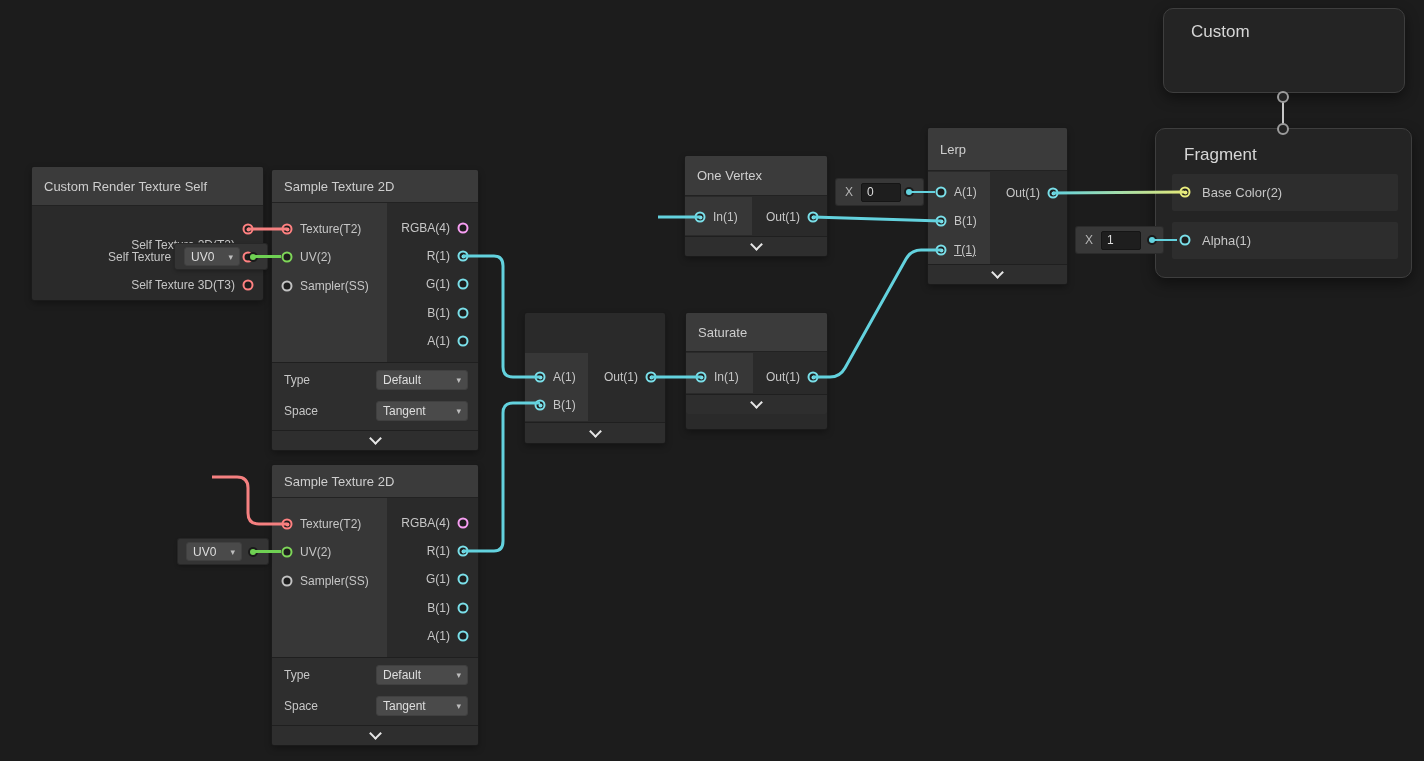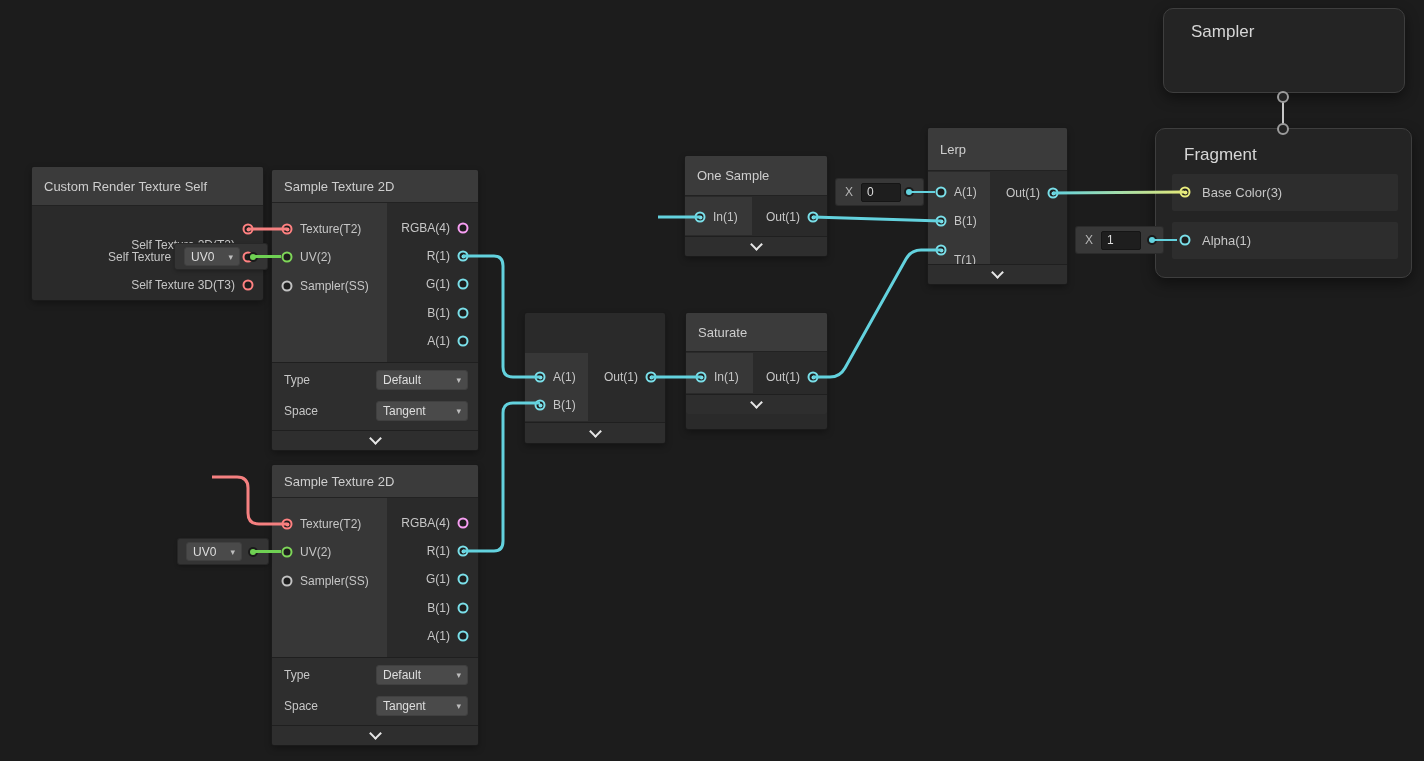--- a/index.html
+++ b/index.html
@@ -148,21 +148,21 @@
       <span>Tangent</span>
       <span class="caret">▾</span>
     </div>
     <div class="chevbar" style="top:260px; height:20px;">
       <div class="chev"></div>
     </div>
   </div>
 
   <div class="node" style="left:685px; top:156px; width:142px; height:100px;">
     <div class="nhead" style="height:40px;">
-      <span>One Sample</span>
+      <span>One Vertex</span>
     </div>
     <div class="incell" style="left:0; top:41px; width:67px; height:38px;"></div>
     <div class="port filled" style="left:15px; top:61px; --pc:#7adfe9;"></div>
     <span class="plabel" style="left:28px; top:61px;">In(1)</span>
     <span class="plabel r" style="left:115px; top:61px;">Out(1)</span>
     <div class="port filled" style="left:128px; top:61px; --pc:#7adfe9;"></div>
     <div class="chevbar" style="top:80px; height:20px;">
       <div class="chev"></div>
     </div>
   </div>
@@ -197,38 +197,38 @@
   <div class="node" style="left:928px; top:128px; width:139px; height:156px;">
     <div class="nhead" style="height:43px;">
       <span>Lerp</span>
     </div>
     <div class="incell" style="left:0; top:44px; width:62px; height:92px;"></div>
     <div class="port" style="left:13px; top:64px; --pc:#7adfe9;"></div>
     <span class="plabel" style="left:26px; top:64px;">A(1)</span>
     <div class="port filled" style="left:13px; top:93px; --pc:#7adfe9;"></div>
     <span class="plabel" style="left:26px; top:93px;">B(1)</span>
     <div class="port filled" style="left:13px; top:122px; --pc:#7adfe9;"></div>
-    <span class="plabel" style="left:26px; top:132px;text-decoration:underline;">T(1)</span>
+    <span class="plabel" style="left:26px; top:122px;text-decoration:underline;">T(1)</span>
     <span class="plabel r" style="left:112px; top:65px;">Out(1)</span>
     <div class="port filled" style="left:125px; top:65px; --pc:#7adfe9;"></div>
     <div class="chevbar" style="top:136px; height:20px;">
       <div class="chev"></div>
     </div>
   </div>
 
   <div class="ctx" style="left:1163px; top:8px; width:242px; height:85px;">
-    <div class="ctx-title" style="left:27px; top:13px;">Sampler</div>
+    <div class="ctx-title" style="left:27px; top:13px;">Custom</div>
   </div>
 
   <div class="ctx" style="left:1155px; top:128px; width:257px; height:150px;">
     <div class="ctx-title" style="left:28px; top:16px;">Fragment</div>
     <div class="ctx-row" style="left:16px; top:45px; width:226px; height:37px;"></div>
     <div class="ctx-row" style="left:16px; top:93px; width:226px; height:37px;"></div>
     <div class="port filled" style="left:29px; top:63px; --pc:#e9ec7d;"></div>
-    <span class="plabel" style="left:46px; top:63px; font-size:13px;">Base Color(3)</span>
+    <span class="plabel" style="left:46px; top:63px; font-size:13px;">Base Color(2)</span>
     <div class="port" style="left:29px; top:111px; --pc:#7adfe9;"></div>
     <span class="plabel" style="left:46px; top:111px; font-size:13px;">Alpha(1)</span>
   </div>
 
 
 
   <div class="uvpanel" style="left:175px; top:244px; width:92px; height:25px;">
     <div class="dd" style="left:9px; top:3px; width:56px; height:19px;">
       <span>UV0</span>
       <span class="caret">▾</span>

